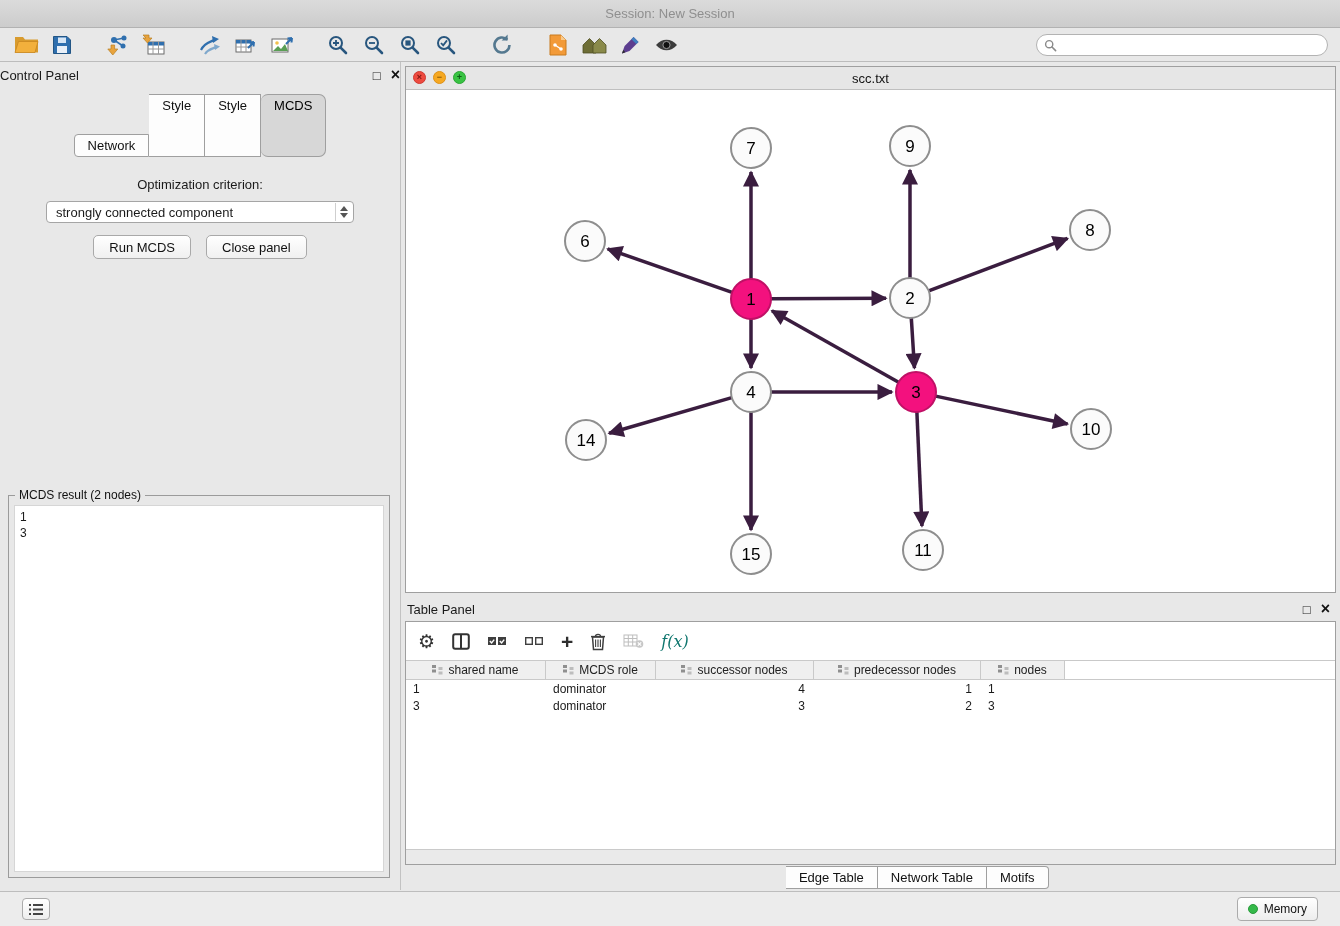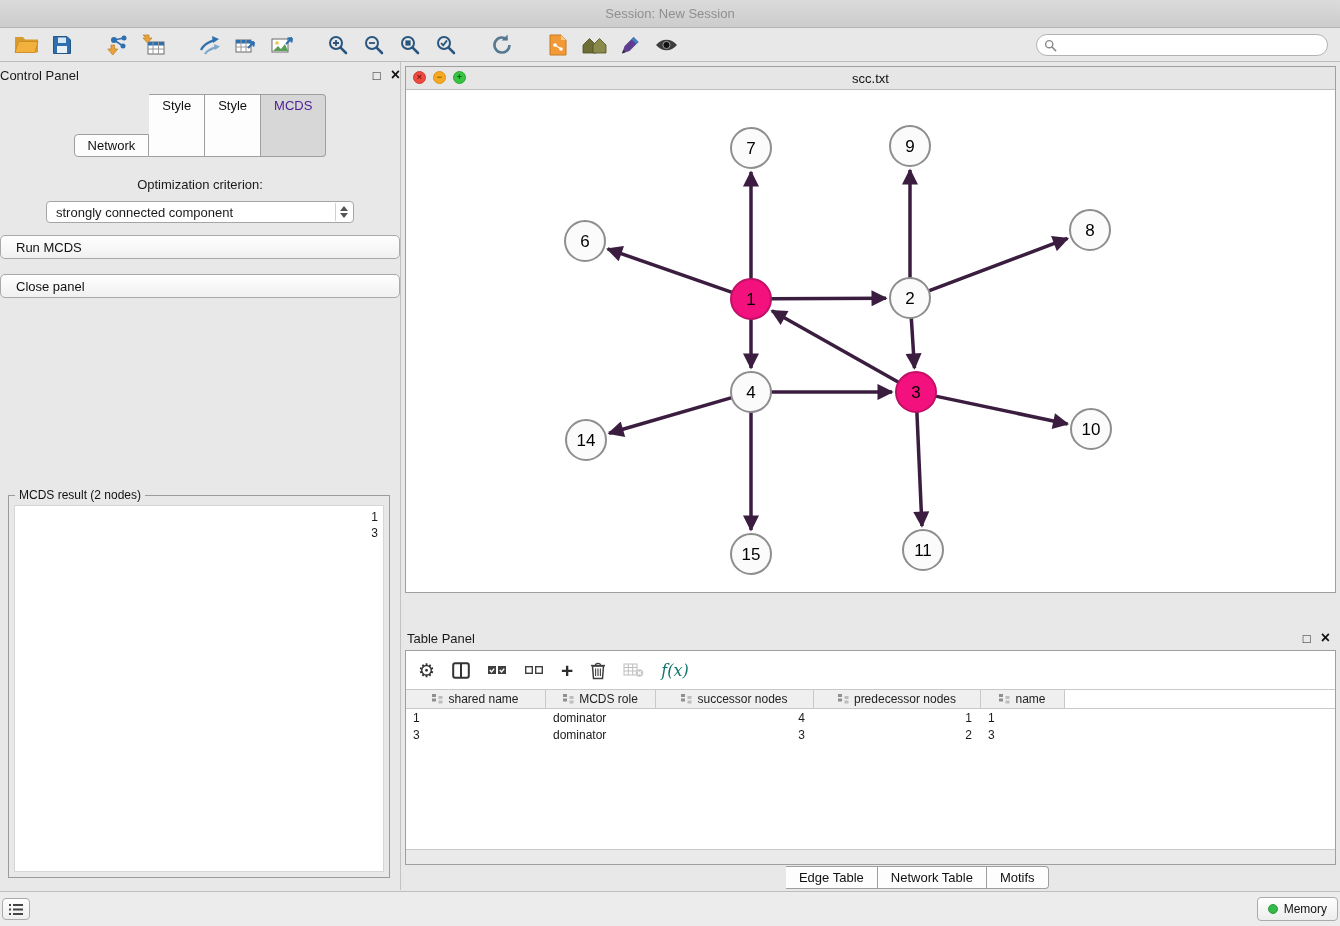--- a/index.html
+++ b/index.html
@@ -20,64 +20,64 @@
   
   .control-panel{position:absolute;left:0;top:62px;width:400px;bottom:36px;background:#e8e8e8;border-right:1px solid #c2c2c2;}
   .panel-header{height:26px;display:flex;align-items:center;padding:0 0;font-size:13px;color:#1a1a1a;}
   .panel-header .win-icons{margin-left:auto;display:flex;gap:10px;align-items:center;}
   .float-glyph{font-size:13px;color:#222;line-height:1;}
   .close-glyph{font-size:16px;font-weight:bold;color:#111;line-height:1;}
   .cp-tabs{display:flex;justify-content:center;margin-top:6px;}
   .tab{font-size:13px;padding:3px 13px;background:#fdfdfd;border:1px solid #9f9f9f;border-left:none;color:#111;}
   .tab:first-child{border-left:1px solid #9f9f9f;border-radius:4px 0 0 4px;margin-top:40px;}
   .tab:last-child{border-radius:0 4px 4px 0;}
-  .tab.selected{background:#d7d7d7;color:#4c1d95;}
+  .tab.selected{background:#d7d7d7;color:#000000;border-radius:7px;}
   .opt-label{text-align:center;margin-top:20px;font-size:13px;}
   .dropdown{margin:9px auto 0;width:308px;height:22px;background:#fff;border:1px solid #a5a5a5;border-radius:4px;display:flex;align-items:center;font-size:13px;padding-left:9px;position:relative;box-sizing:border-box;}
   .stepper{position:absolute;right:1px;top:1px;bottom:1px;width:16px;border-left:1px solid #cfcfcf;display:flex;flex-direction:column;align-items:center;justify-content:center;gap:2px;}
   .tri-up{width:0;height:0;border-left:4px solid transparent;border-right:4px solid transparent;border-bottom:5px solid #555;}
   .tri-down{width:0;height:0;border-left:4px solid transparent;border-right:4px solid transparent;border-top:5px solid #555;}
-  .cp-buttons{display:flex;justify-content:center;gap:15px;margin-top:12px;flex-direction:column;}
+  .cp-buttons{display:flex;justify-content:center;gap:15px;margin-top:12px;}
   .btn{height:22px;padding:0 15px;font-size:13px;background:linear-gradient(#ffffff,#f0f0f0);border:1px solid #a9a9a9;border-radius:5px;display:flex;align-items:center;color:#111;}
-  .result-group{position:absolute;left:8px;right:10px;top:433px;bottom:12px;border:1px solid #9b9b9b;text-align:right;}
+  .result-group{position:absolute;left:8px;right:10px;top:433px;bottom:12px;border:1px solid #9b9b9b;}
   .result-legend{position:absolute;top:-8px;left:6px;background:#e8e8e8;padding:0 4px;font-size:12px;color:#111;}
   .result-box{position:absolute;left:5px;right:5px;top:9px;bottom:5px;background:#fff;border:1px solid #d6d6d6;font-size:12px;line-height:16px;padding:3px 5px;overflow:hidden;}
 
   
   .net-window{position:absolute;left:405px;top:66px;width:929px;height:525px;background:#fff;border:1px solid #9f9f9f;}
   .net-titlebar{height:22px;background:#e6e6e6;border-bottom:1px solid #bfbfbf;position:relative;display:flex;align-items:center;justify-content:center;font-size:13px;color:#111;}
   .lights{position:absolute;left:7px;top:4px;display:flex;gap:7px;}
   .light{width:13px;height:13px;border-radius:50%;display:flex;align-items:center;justify-content:center;font-size:9px;font-weight:bold;line-height:1;box-sizing:border-box;}
   .light.red{background:#ee4b40;border:1px solid #ce3a31;color:#7d1510;}
   .light.yellow{background:#f6a821;border:1px solid #dd9117;color:#8a5a06;}
   .light.green{background:#39c343;border:1px solid #2aa633;color:#0f5d16;}
   .net-canvas-wrap{width:929px;height:502px;background:#fff;}
 
   
-  .table-panel{position:absolute;left:405px;top:626px;width:931px;bottom:36px;}
+  .table-panel{position:absolute;left:405px;top:597px;width:931px;bottom:36px;}
   .tp-header{height:24px;display:flex;align-items:center;font-size:13px;color:#1a1a1a;padding:0 6px 0 2px;}
   .tp-header .win-icons{margin-left:auto;display:flex;gap:10px;align-items:center;}
   .tp-body{position:absolute;left:0;right:0;top:24px;bottom:25px;background:#fff;border:1px solid #9f9f9f;display:flex;flex-direction:column;}
   .tp-toolbar{height:38px;display:flex;align-items:center;gap:17px;padding:0 12px;flex:0 0 auto;}
   .gear-glyph{font-size:19px;color:#333;line-height:1;}
   .plus-glyph{font-size:21px;font-weight:bold;color:#2e2e2e;line-height:1;}
   .fx-glyph{font-family:"DejaVu Serif",serif;font-style:italic;font-size:16px;color:#0f766e;}
   .tp-header-row{display:flex;height:20px;background:#efefef;border-top:1px solid #c9c9c9;border-bottom:1px solid #c9c9c9;font-size:12px;flex:0 0 auto;box-sizing:border-box;}
   .th{display:flex;align-items:center;justify-content:center;gap:5px;border-right:1px solid #c9c9c9;box-sizing:border-box;color:#222;}
   .th-fill{flex:1;background:#fff;}
   .c0{width:140px;}.c1{width:110px;}.c2{width:158px;}.c3{width:167px;}.c4{width:84px;}
   .tr{display:flex;height:17px;font-size:12px;align-items:center;flex:0 0 auto;}
   .td{box-sizing:border-box;overflow:hidden;white-space:nowrap;}
   .td.left{text-align:left;padding-left:7px;}
   .td.right{text-align:right;padding-right:9px;}
   .tp-scroll-strip{margin-top:auto;height:14px;background:#eaeaea;border-top:1px solid #cacaca;flex:0 0 auto;}
   .tp-tabs{position:absolute;left:0;right:0;bottom:0;height:24px;display:flex;justify-content:center;align-items:flex-start;padding-top:2px;}
 
   
-  .statusbar{position:absolute;left:0;right:0;bottom:0;height:35px;background:#ececec;border-top:1px solid #bdbdbd;display:flex;align-items:center;padding:0 2px;box-sizing:border-box;}
+  .statusbar{position:absolute;left:0;right:0;bottom:0;height:35px;background:#ececec;border-top:1px solid #bdbdbd;display:flex;align-items:center;padding:0 22px;box-sizing:border-box;}
   .status-left-btn{width:26px;height:20px;background:linear-gradient(#fff,#eee);border:1px solid #ababab;border-radius:4px;display:flex;align-items:center;justify-content:center;}
   .memory-btn{margin-left:auto;height:22px;display:flex;align-items:center;gap:6px;border:1px solid #ababab;border-radius:4px;background:linear-gradient(#ffffff,#ededed);padding:0 10px;font-size:12px;color:#111;}
   .mem-dot{width:10px;height:10px;border-radius:50%;background:#35b94a;border:1px solid #2a9a3c;box-sizing:border-box;}
   svg{display:block;}
 </style>
 </head>
 <body>
 
 <div class="app">
 
@@ -430,21 +430,21 @@
             </svg>
           <span>predecessor nodes</span>
         </div>
         <div class="th c4">
           <svg width="11" height="10" viewBox="0 0 11 10">
               <rect x="0" y="0" width="4" height="3" fill="#8f8f8f"></rect>
               <rect x="0" y="4.5" width="4" height="3" fill="#8f8f8f"></rect>
               <rect x="6.5" y="2" width="4" height="3" fill="#bdbdbd"></rect>
               <rect x="6.5" y="6.5" width="4" height="3" fill="#bdbdbd"></rect>
             </svg>
-          <span>name</span>
+          <span>nodes</span>
         </div>
         <div class="th-fill"></div>
       </div>
       <div class="tr">
         <div class="td c0 left">1</div>
         <div class="td c1 left">dominator</div>
         <div class="td c2 right">4</div>
         <div class="td c3 right">1</div>
         <div class="td c4 left">1</div>
       </div>

